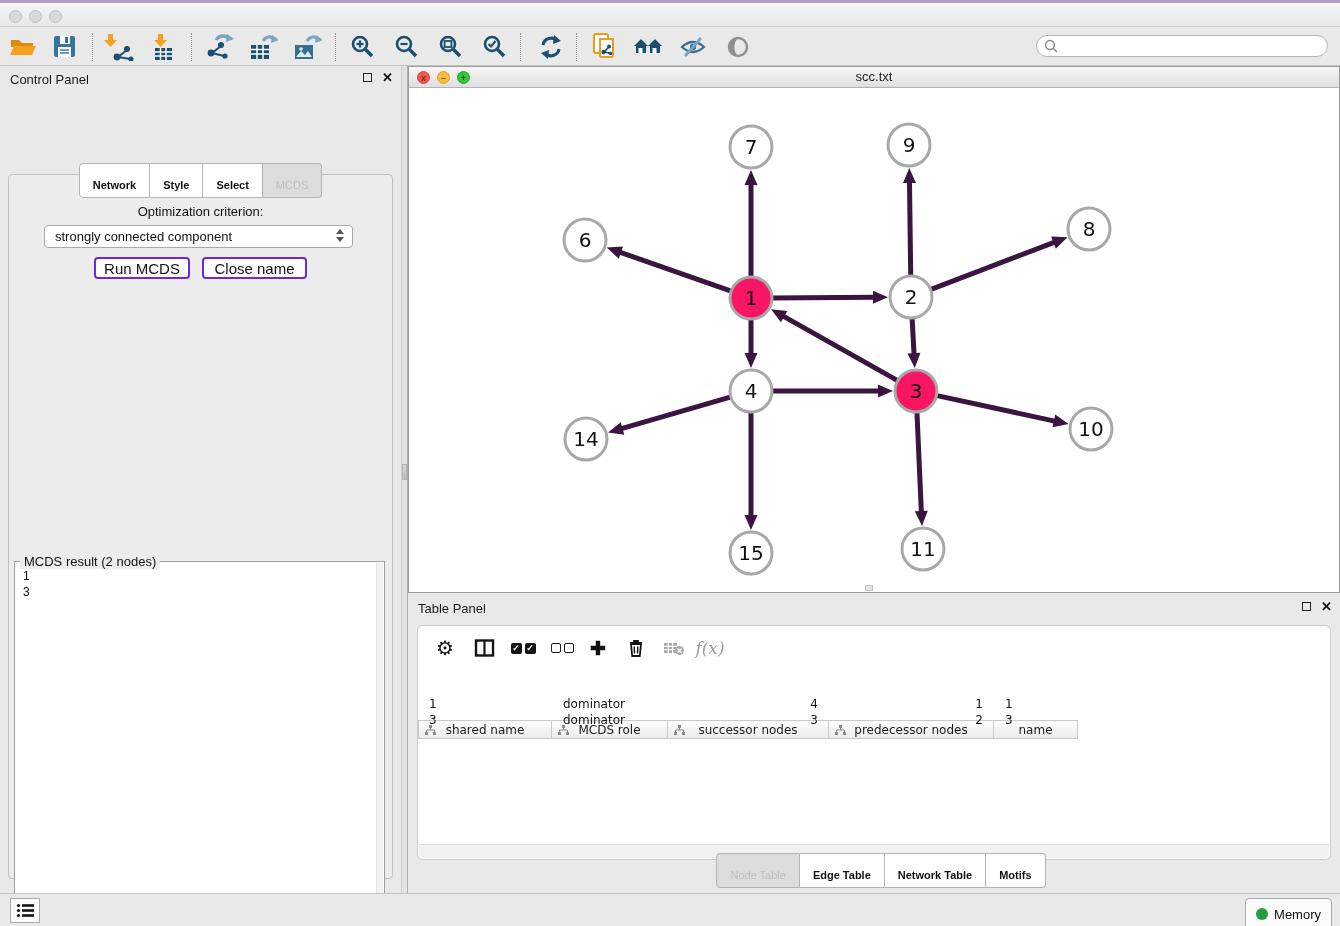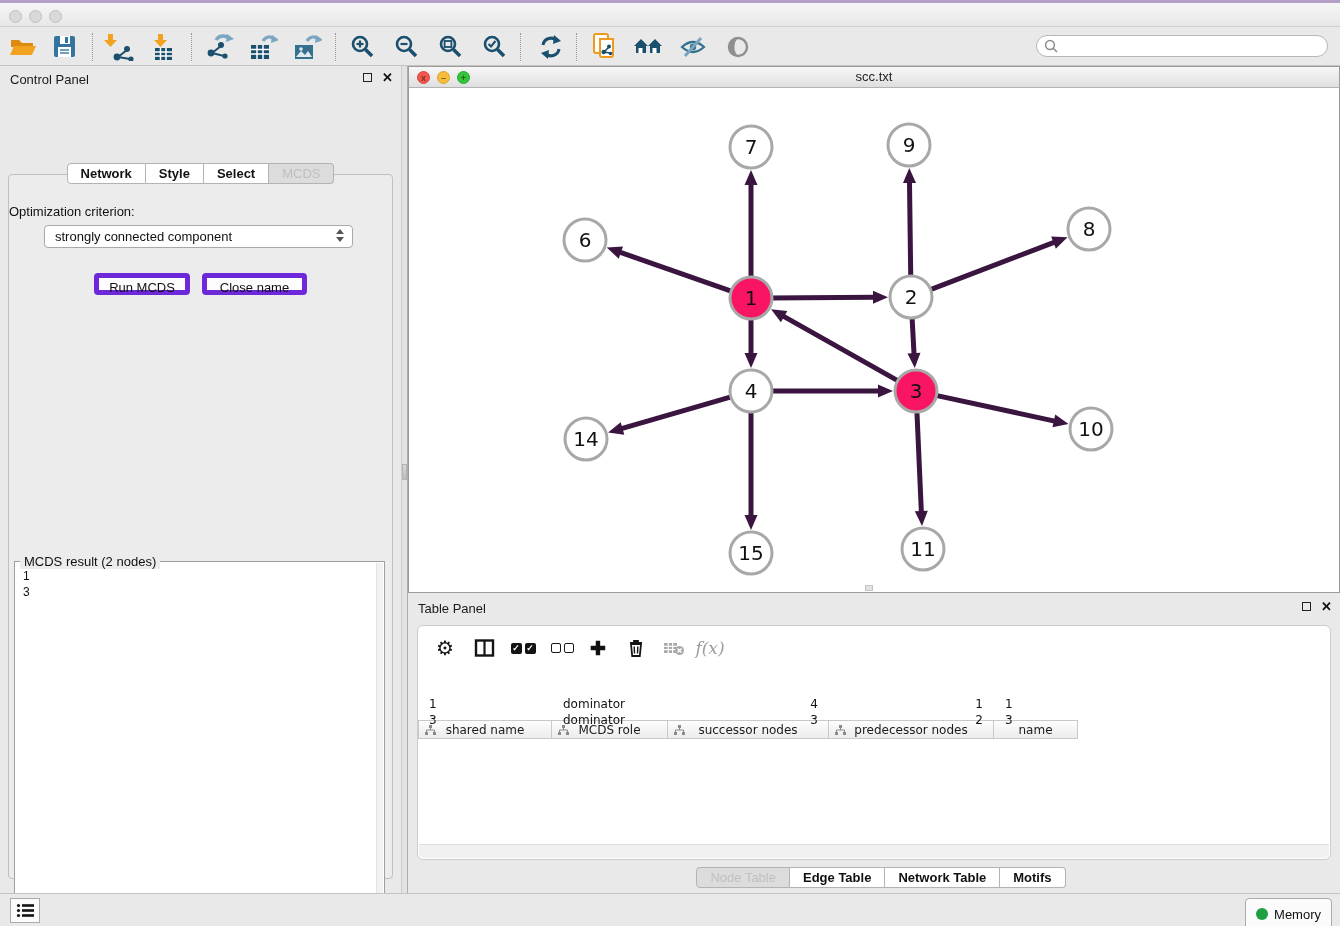--- a/index.html
+++ b/index.html
@@ -27,36 +27,36 @@
   .search-field svg { margin-left:7px; }
   .search-input { border:none; outline:none; background:transparent; flex:1; height:18px;
     font-size:12px; font-family:"Liberation Sans",sans-serif; }
   
   .control-panel { position:absolute; left:0; top:66px; width:401px; bottom:33px; background:#e9e9e9; }
   .panel-title { position:absolute; left:10px; top:6px; font-size:13px; color:#1a1a1a; }
   .panel-icons { position:absolute; right:8px; top:6px; display:flex; gap:10px; align-items:center; }
   .float-box { width:9px; height:9px; border:1.5px solid #222; }
   .close-x { font-size:13px; font-weight:bold; color:#111; line-height:11px; }
   .cp-tabs { position:absolute; top:97px; left:0; width:100%; display:flex; justify-content:center; z-index:3; }
-  .tab { height:21px; line-height:19px; padding:0 13px; background:#fff; border:1px solid #b3b3b3;
-    border-left:none; font-size:13px; font-weight:bold; color:#111; }
+  .tab { height:35px; line-height:19px; padding:12px 13px; background:#fff; border:1px solid #b3b3b3;
+    border-left:none; font-size:11px; font-weight:bold; color:#111; }
   .tab:first-child { border-left:1px solid #b3b3b3; border-radius:4px 0 0 4px; }
   .tab:last-child { border-radius:0 4px 4px 0; }
   .tab.selected { background:#dcdcdc; color:#c0c0c0; font-weight:normal; }
   .cp-inner { position:absolute; top:108px; left:8px; right:8px; bottom:14px;
     background:#ececec; border:1px solid #c0c0c0; border-radius:4px; }
-  .opt-label { position:absolute; top:29px; left:0; width:100%; text-align:left; font-size:13px; }
+  .opt-label { position:absolute; top:29px; left:0; width:100%; text-align:center; font-size:13px; }
   .opt-select { position:absolute; top:50px; left:35px; width:309px; height:23px; background:#fff;
     border:1px solid #a9a9a9; border-radius:4px; font-size:13px; line-height:21px; padding-left:10px; }
   .chevrons { position:absolute; right:7px; top:3px; width:9px; }
   .chevrons div { width:0; height:0; border-left:4.5px solid transparent; border-right:4.5px solid transparent; }
   .chev-up { border-bottom:5px solid #555; margin-bottom:3px; }
   .chev-dn { border-top:5px solid #555; }
-  .cp-btn { position:absolute; top:82px; height:22px; background:#fdfdfd; border:5px solid #6d28d9;
-    border-radius:4px; font-size:13px; text-align:center; line-height:20px;margin-top:16px; }
+  .cp-btn { position:absolute; top:82px; height:22px; background:#fdfdfd; border:2px solid #6d28d9;
+    border-radius:4px; font-size:15px; text-align:center; line-height:20px; }
   .result-box { position:absolute; left:5px; top:386px; width:371px; height:380px;
     background:#fff; border:1px solid #9f9f9f; }
   .result-title { position:absolute; top:-8px; left:5px; background:#ececec; padding:0 4px;
     font-size:13px; color:#111; }
   .result-lines { padding:6px 8px; font-size:12px; line-height:16px; }
   .result-scroll { position:absolute; right:1px; top:1px; bottom:1px; width:7px;
     background:#f2f2f2; border-left:1px solid #e2e2e2; }
   
   .v-splitter { position:absolute; left:401px; top:66px; width:7px; bottom:33px;
     background:#e3e3e3; border-left:1px solid #cdcdcd; border-right:1px solid #adadad; }

